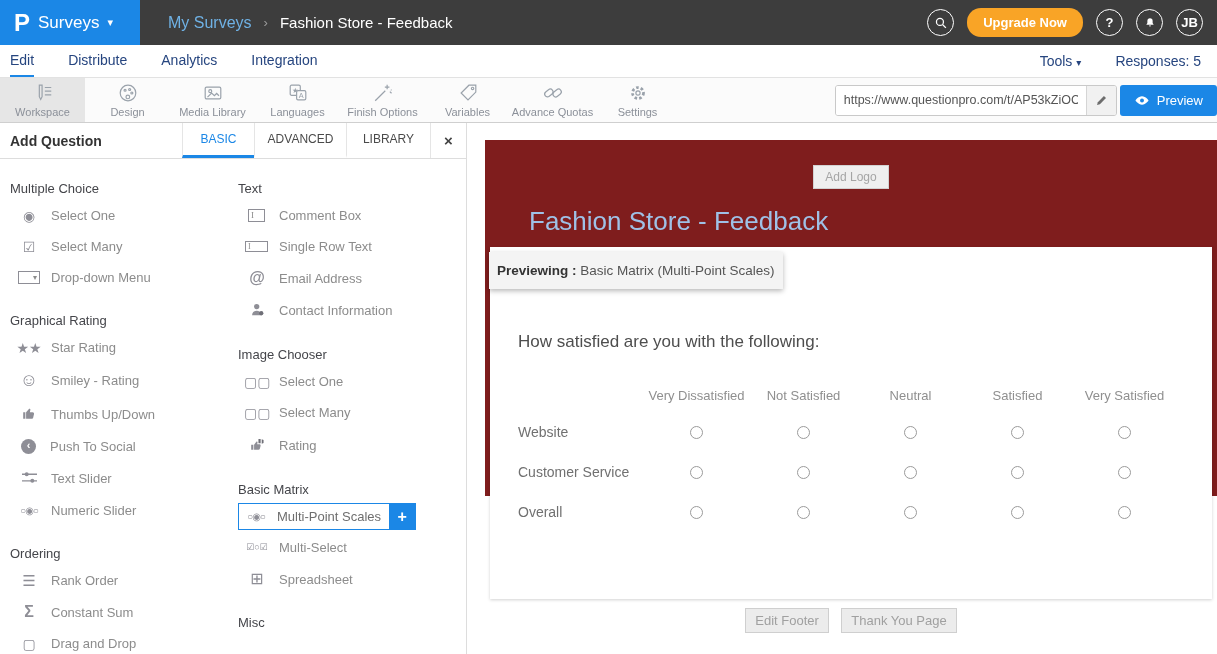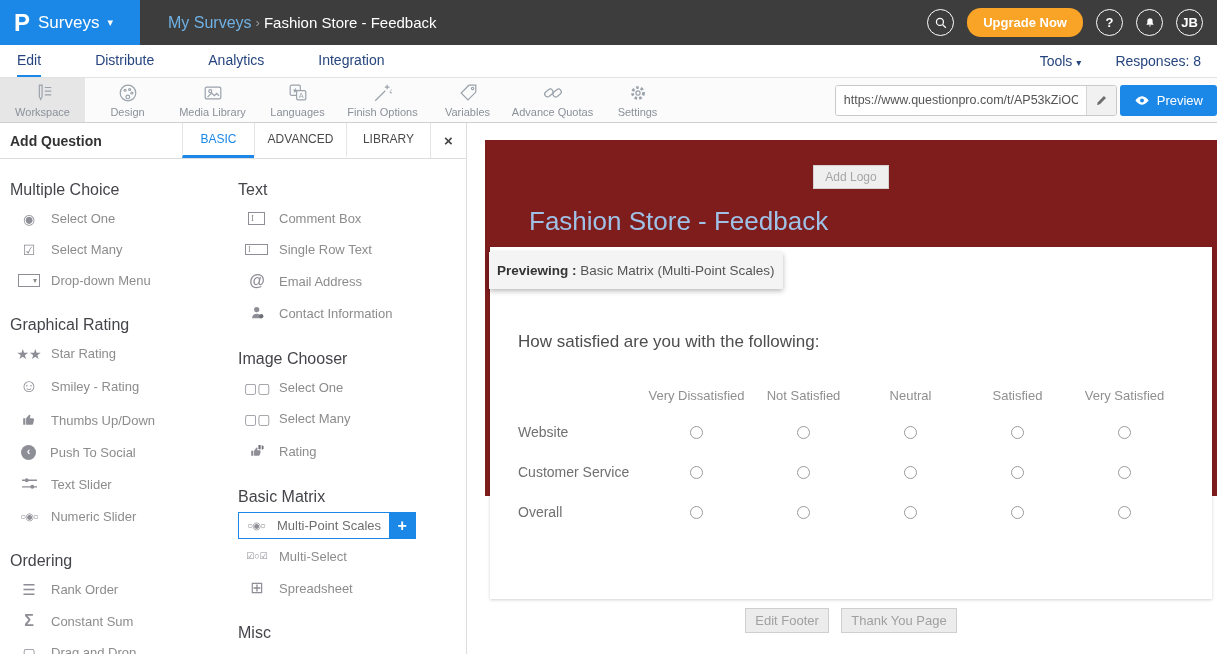--- a/index.html
+++ b/index.html
@@ -6,36 +6,36 @@
   html,body { width:1217px; height:654px; overflow:hidden; background:#fff;
     font-family:"Liberation Sans", sans-serif; }
 
   
   .topbar { height:45px; background:#3d3d3d; display:flex; align-items:center; color:#fff; }
   .logo-sec { width:140px; height:45px; background:#1b87e6; display:flex; align-items:center;
     gap:8px; padding-left:14px; flex-shrink:0; cursor:pointer; }
   .logo-p { font-size:24px; font-weight:bold; }
   .product { font-size:17px; }
   .caret { font-size:11px; }
-  .crumb { display:flex; align-items:center; gap:4px; margin-left:28px; flex:1; }
+  .crumb { display:flex; align-items:center; gap:12px; margin-left:28px; flex:1; }
   .crumb-parent { color:#6fb1e4; font-size:16px; cursor:pointer; }
   .crumb-sep { color:#9a9a9a; font-size:13px; }
   .crumb-cur { color:#fff; font-size:15px; }
   .top-right { display:flex; align-items:center; gap:13px; padding-right:14px; }
   .circ { width:27px; height:27px; border:1.5px solid #fff; border-radius:50%;
     display:flex; align-items:center; justify-content:center; font-size:13px; font-weight:bold;
     cursor:pointer; flex-shrink:0; }
   .upgrade { background:#f9a426; color:#fff; border:none; border-radius:14px;
     padding:7px 16px; font-size:13px; font-weight:bold; cursor:pointer;
     font-family:"Liberation Sans", sans-serif; }
 
   
   .navrow { height:33px; background:#fff; border-bottom:1px solid #e2e2e2;
     display:flex; align-items:stretch; }
-  .nav-left { display:flex; gap:54px; padding-left:17px; }
+  .nav-left { display:flex; gap:34px; padding-left:10px; }
   .nav-item { display:flex; align-items:center; font-size:14px; color:#26457f;
     cursor:pointer; border-bottom:2px solid transparent; }
   .nav-item.active { border-bottom:2px solid #1b87e6; }
   .nav-right { margin-left:auto; display:flex; gap:34px; padding-right:16px; align-items:center;
     color:#26457f; font-size:14px; }
   .nav-right .caret { color:#26457f; font-size:10px; margin-left:4px; }
   .tools { cursor:pointer; }
 
   
   .toolbar { height:45px; background:#fbfbfb; border-bottom:1px solid #cfcfcf;
@@ -67,21 +67,21 @@
     padding-left:10px; flex:1; }
   .ptab { display:flex; align-items:center; justify-content:center; font-size:12px;
     color:#4a4a4a; border-left:1px solid #e5e5e5; cursor:pointer;
     border-bottom:3px solid transparent; }
   .ptab.b { width:72px; } .ptab.a { width:92px; } .ptab.l { width:84px; }
   .ptab.active { color:#1b87e6; border-bottom:3px solid #1b87e6; }
   .panel-close { width:36px; border-left:1px solid #e5e5e5; display:flex; align-items:center;
     justify-content:center; font-size:15px; font-weight:bold; color:#444; cursor:pointer; }
   .panel-body { display:flex; padding:2px 0 0 10px; overflow:hidden; flex:1; }
   .pcol { width:228px; }
-  .sec-title { font-size:16px; color:#44454a; margin:20px 0 4px 0; }
+  .sec-title { font-size:13px; color:#44454a; margin:20px 0 4px 0; }
   .qitem { display:flex; align-items:center; gap:9px; padding:8px 0 8px 6px;
     color:#8c8c8c; font-size:13px; cursor:pointer; }
   .icn { width:26px; flex-shrink:0; text-align:center; color:#8e8e96; font-size:14px;
     line-height:1; }
   .icn.small { font-size:10px; letter-spacing:-1px; }
   .icn.tiny { font-size:9px; letter-spacing:0; }
   .dd-icon { width:22px; height:13px; border:1px solid #8e8e96; font-size:8px;
     line-height:11px; text-align:right; padding-right:2px; margin:0 2px; }
   .tb-sm { width:17px; height:13px; border:1px solid #8e8e96; font-size:9px; line-height:11px;
     text-align:left; padding-left:2px; margin:0 5px 0 4px; font-family:"Liberation Serif",serif; }
@@ -164,21 +164,21 @@
   <div class="nav-left">
     <span class="nav-item active">Edit</span>
     <span class="nav-item">Distribute</span>
     <span class="nav-item">Analytics</span>
     <span class="nav-item">Integration</span>
   </div>
   <div class="nav-right">
     <span class="tools">
       <span>Tools</span><span class="caret">▾</span>
     </span>
-    <span>Responses: 8</span>
+    <span>Responses: 5</span>
   </div>
 </div>
 
 <div class="toolbar">
   <div class="tool-item active">
     <svg width="22" height="22" viewBox="0 0 24 24">
       <path d="M8 3.5h3v12.5l-1.5 3L8 16z"></path>
         <path d="M14 6h7M14 10h7M14 14h7"></path>
     </svg>
     <span class="tool-label">Workspace</span>

